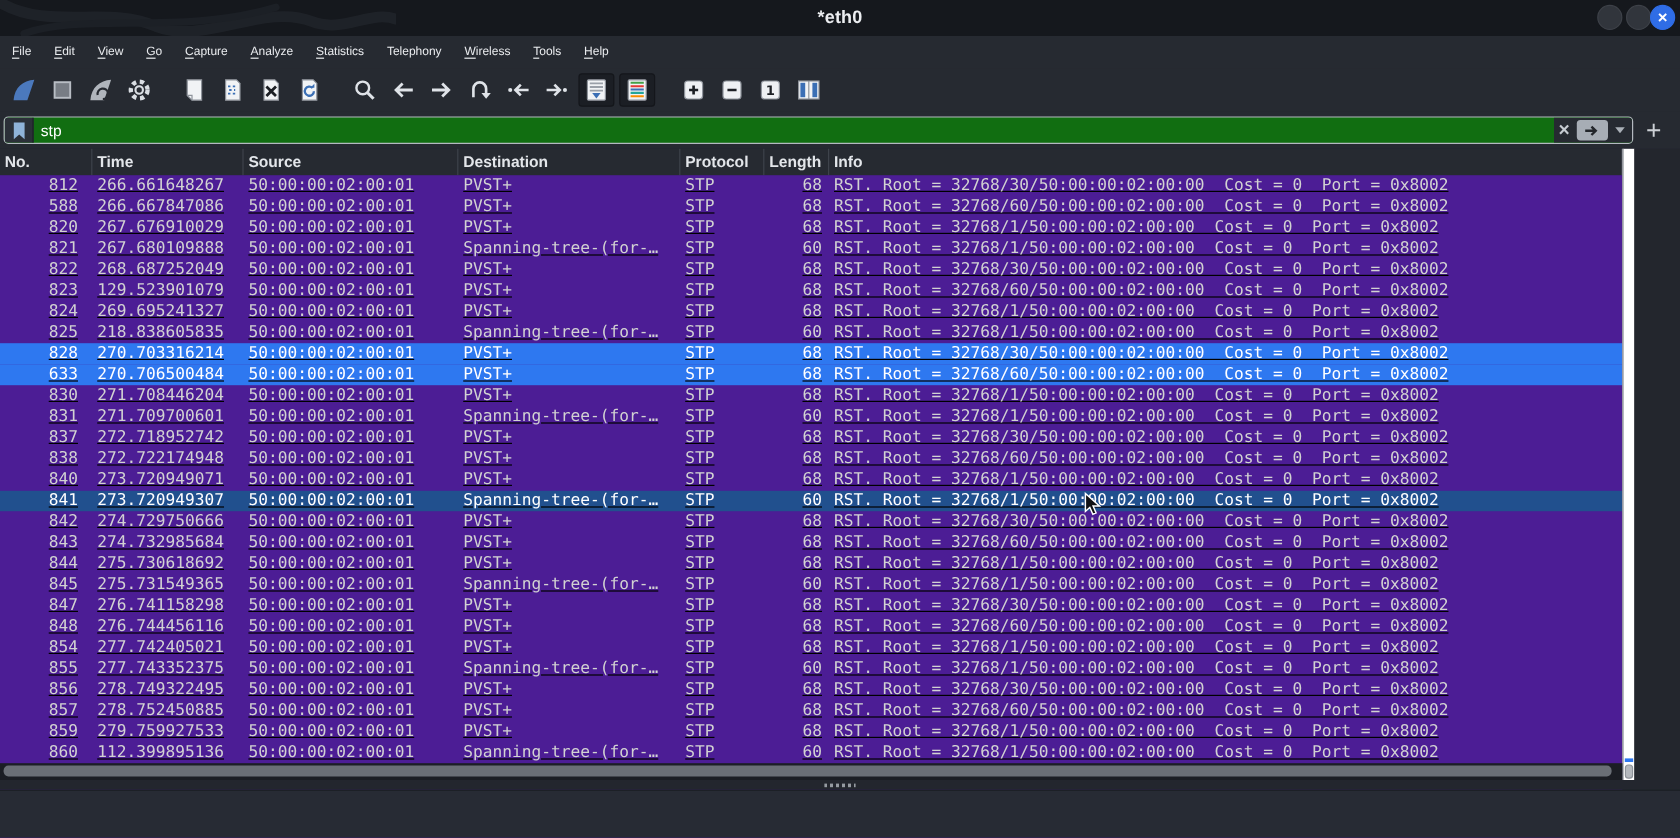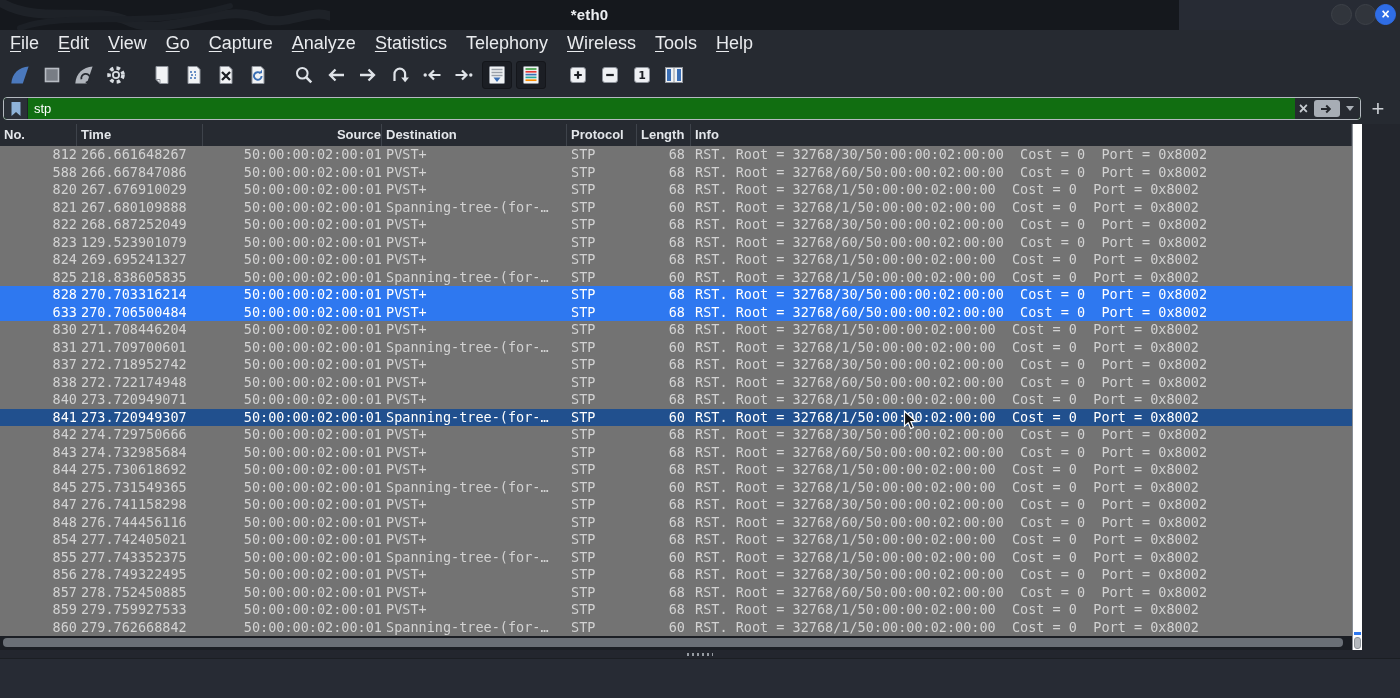--- a/index.html
+++ b/index.html
@@ -2,32 +2,32 @@
 <html><head>
 <meta charset="utf-8">
 <style>
   html,body{margin:0;padding:0;}
   body{
     width:1400px;height:698px;position:relative;overflow:hidden;
     background:#272b34;font-family:"Liberation Sans",sans-serif;
     -webkit-font-smoothing:antialiased;
   }
   
-  .titlebar{position:absolute;left:0;top:0;width:1179px;height:30px;background:#15181d;}
+  .titlebar{position:absolute;left:0;top:0;width:1400px;height:30px;background:#15181d;}
   .dragon{position:absolute;left:0;top:0;opacity:.9;}
   .wtitle{position:absolute;left:50%;top:6px;transform:translateX(-50%);
     color:#eceef1;font-size:15px;font-weight:bold;letter-spacing:.2px;}
   .winbtn{position:absolute;top:4px;width:21px;height:21px;border-radius:50%;
     background:#31353c;border:1px solid #3d4148;box-sizing:border-box;}
   .winbtn.close{background:#2f6de6;border-color:#2f6de6;color:#fff;text-align:center;
     font-size:14px;font-weight:bold;line-height:19px;}
   
   .menubar{position:absolute;left:0;top:30px;width:1400px;height:27px;background:#262a31;
     display:flex;align-items:center;padding-left:10px;box-sizing:border-box;gap:19px;}
-  .menu-item{color:#e9ebee;font-size:18px;cursor:default;}
+  .menu-item{color:#e9ebee;font-size:10px;cursor:default;}
   .menu-item .mn{text-decoration:underline;text-underline-offset:2px;}
   
   .toolbar{position:absolute;left:0;top:57px;width:1400px;height:36px;background:#262a31;
     display:flex;align-items:center;padding-left:6px;box-sizing:border-box;}
   .tbtn{width:28px;height:28px;display:flex;align-items:center;justify-content:center;
     margin-right:4px;border-radius:3px;}
   .tbtn.framed{background:#1b1e24;border:1px solid #14161b;box-sizing:border-box;width:30px;}
   .tsep{width:14px;height:1px;}
   .tbtn svg{display:block;}
   
@@ -46,30 +46,30 @@
   .fcaret{width:0;height:0;border-left:4px solid transparent;border-right:4px solid transparent;
     border-top:5px solid #aab0b7;}
   .filter-add{position:absolute;right:9px;top:3px;width:26px;height:26px;color:#ccd0d5;
     font-size:22px;font-weight:normal;text-align:center;line-height:25px;}
   
   .colheader{position:absolute;left:0;top:124px;width:1352px;height:22px;background:#262a31;
     display:flex;box-sizing:border-box;}
   .hcell{color:#e3e6ea;font-size:13px;font-weight:600;line-height:22px;padding-left:4px;
     border-right:1px solid #3e434b;box-sizing:border-box;overflow:hidden;white-space:nowrap;}
   
-  .plist{position:absolute;left:0;top:146px;width:1352px;height:544px;background:#737373;
-    overflow:hidden;}
+  .plist{position:absolute;left:0;top:146px;width:1352px;height:544px;background:#4c1d95;
+    overflow:hidden;text-decoration:underline;}
   .prow{display:flex;height:17.5px;font-family:"DejaVu Sans Mono","Liberation Mono",monospace;
     font-size:13.5px;line-height:17.5px;color:#d2d2d2;white-space:nowrap;}
   .prow.selected{background:#2e78f0;color:#ffffff;}
   .prow.current{background:#21508e;color:#ffffff;}
   .pc{overflow:hidden;box-sizing:border-box;white-space:pre;}
-  .c0{width:77px;text-align:right;padding-right:0;flex:none;}
+  .c0{width:77px;text-align:right;padding-right:12px;flex:none;}
   .c1{width:126px;padding-left:4px;flex:none;}
-  .c2{width:179px;padding-left:4px;flex:none;text-align:right;}
+  .c2{width:179px;padding-left:4px;flex:none;}
   .c3{width:185px;padding-left:4px;flex:none;}
   .c4{width:70px;padding-left:4px;flex:none;}
   .c5{width:54px;text-align:right;padding-right:6px;flex:none;}
   .c6{flex:1;padding-left:4px;}
   .hcell.c0{text-align:left;padding-left:4px;}
   .hcell.c5{text-align:left;padding-left:4px;}
   
   .vscroll{position:absolute;left:1352px;top:124px;width:10px;height:526px;background:#ffffff;
     border-left:1px solid #888d94;box-sizing:border-box;}
   .vmark{position:absolute;left:1px;right:1px;top:508px;height:3px;background:#2e78f0;}
@@ -561,21 +561,21 @@
       <span class="pc c0">859</span>
       <span class="pc c1">279.759927533</span>
       <span class="pc c2">50:00:00:02:00:01</span>
       <span class="pc c3">PVST+</span>
       <span class="pc c4">STP</span>
       <span class="pc c5">68</span>
       <span class="pc c6">RST. Root = 32768/1/50:00:00:02:00:00  Cost = 0  Port = 0x8002</span>
     </div>
     <div class="prow">
       <span class="pc c0">860</span>
-      <span class="pc c1">279.762668842</span>
+      <span class="pc c1">112.399895136</span>
       <span class="pc c2">50:00:00:02:00:01</span>
       <span class="pc c3">Spanning-tree-(for-…</span>
       <span class="pc c4">STP</span>
       <span class="pc c5">60</span>
       <span class="pc c6">RST. Root = 32768/1/50:00:00:02:00:00  Cost = 0  Port = 0x8002</span>
     </div>
   </div>
 
 <div class="vscroll">
   <div class="vmark"></div>

